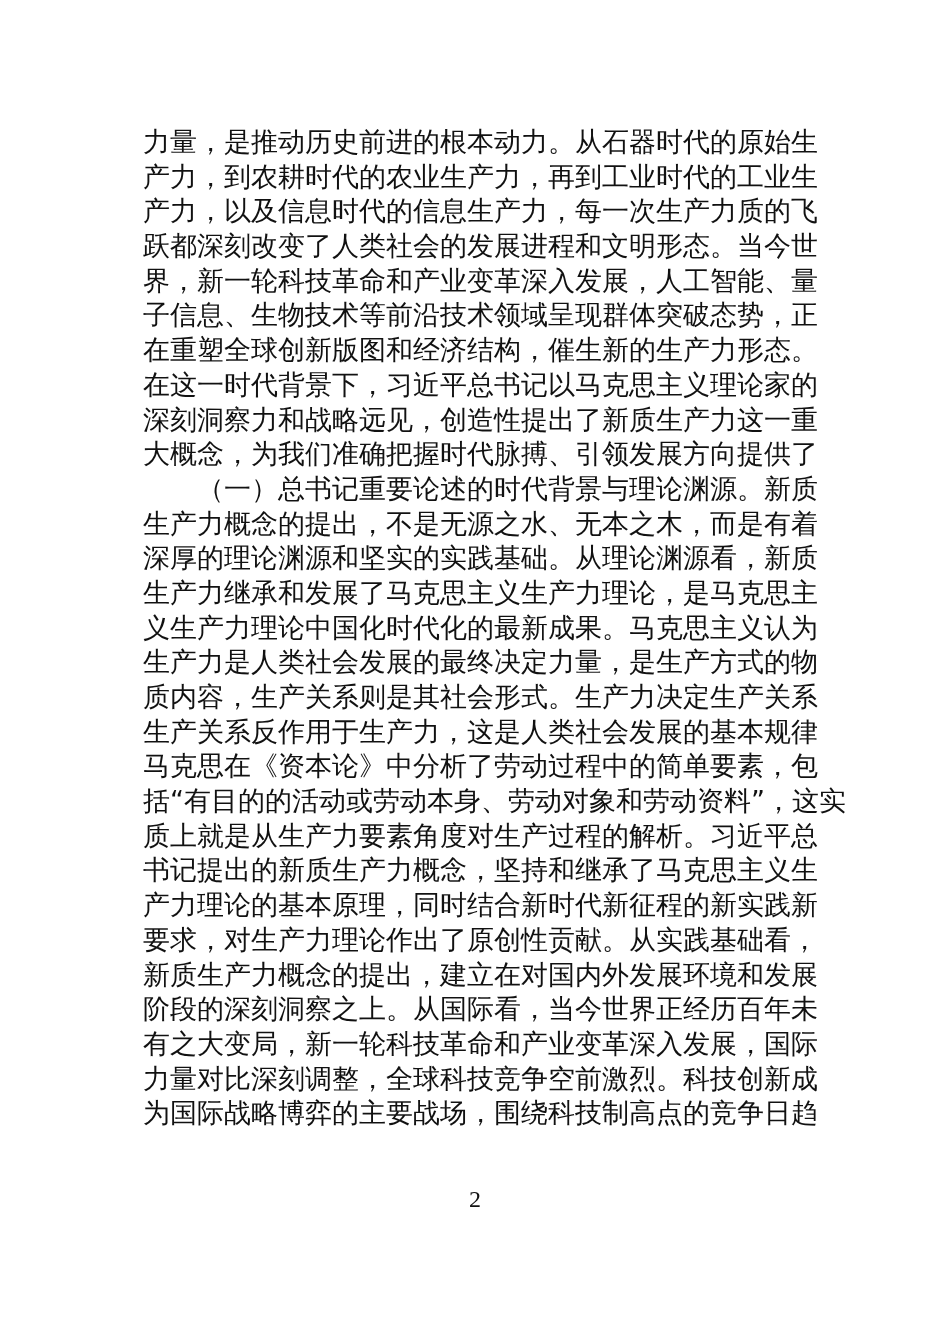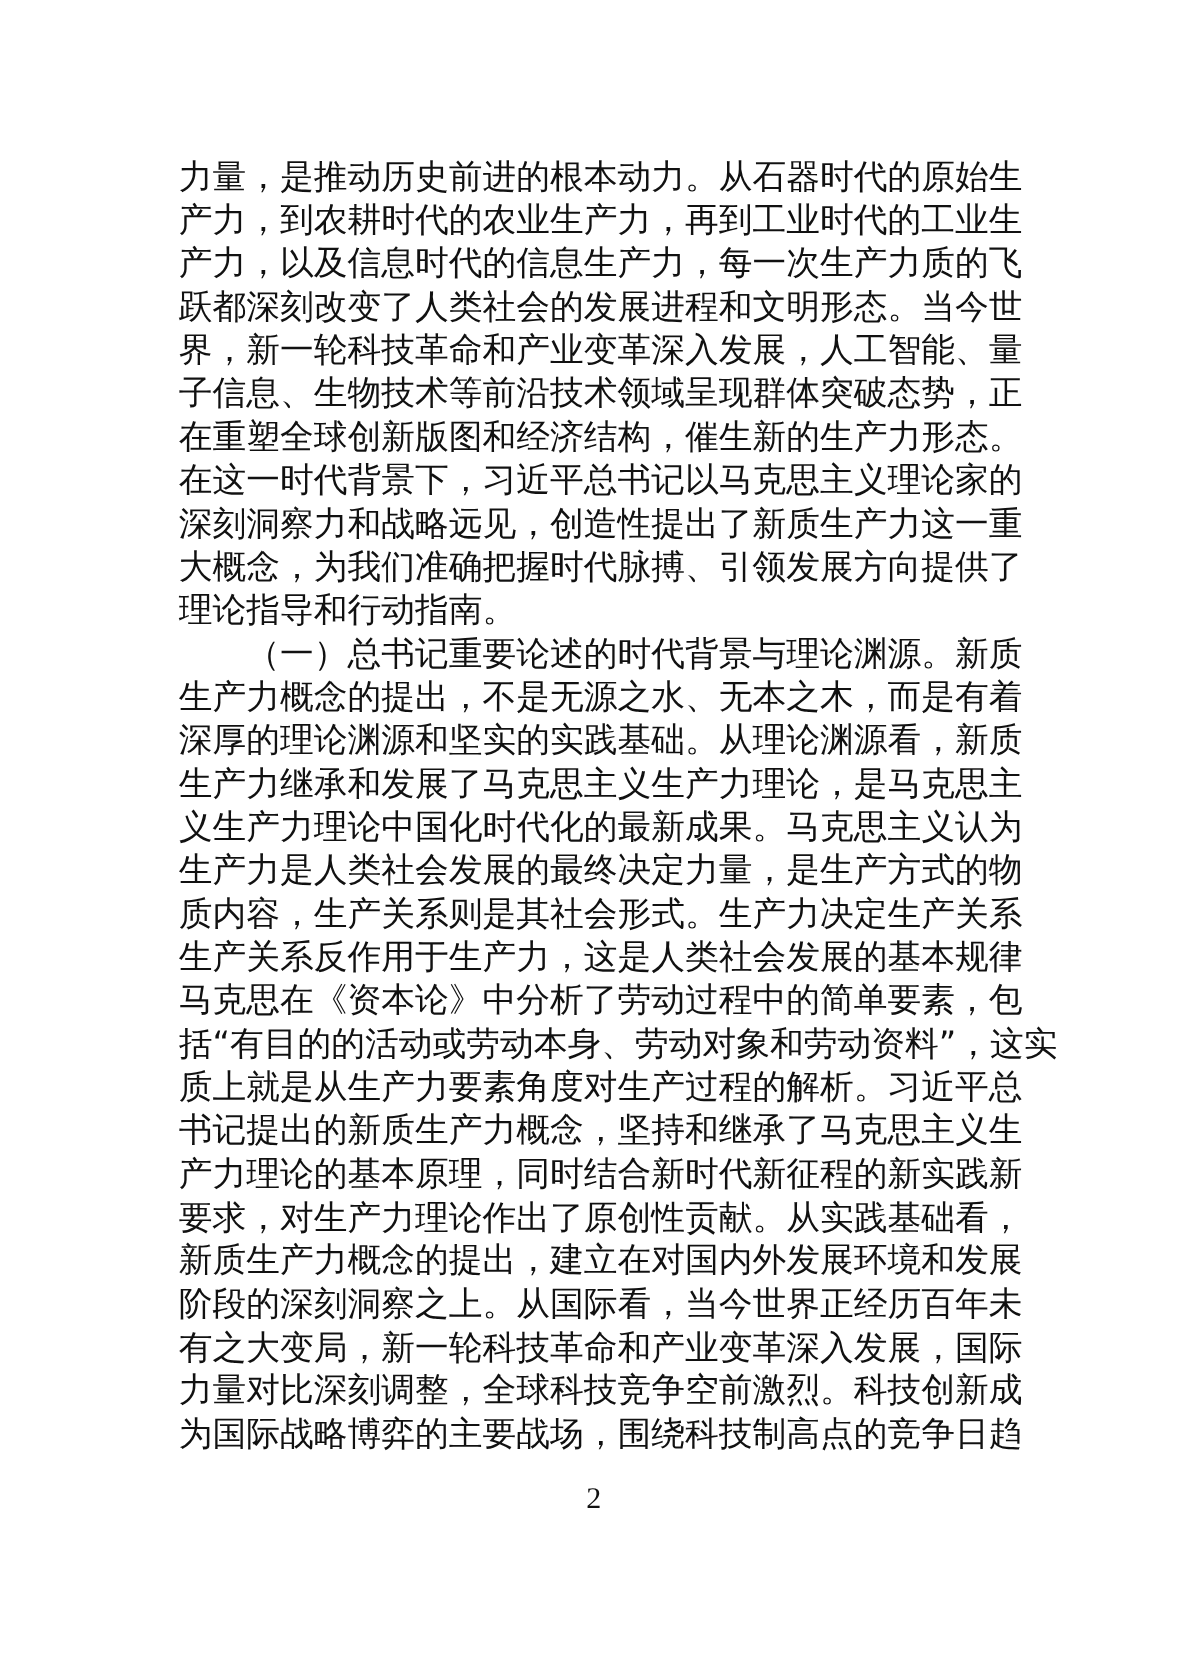--- a/index.html
+++ b/index.html
@@ -287,21 +287,20 @@
         <span>引</span>
         <span>领</span>
         <span>发</span>
         <span>展</span>
         <span>方</span>
         <span>向</span>
         <span>提</span>
         <span>供</span>
         <span>了</span>
       </div>
-      <div class="line last">理论指导和行动指南。</div>
       <div class="line">
         <span>　</span>
         <span>　</span>
         <span>（</span>
         <span>一</span>
         <span>）</span>
         <span>总</span>
         <span>书</span>
         <span>记</span>
         <span>重</span>

